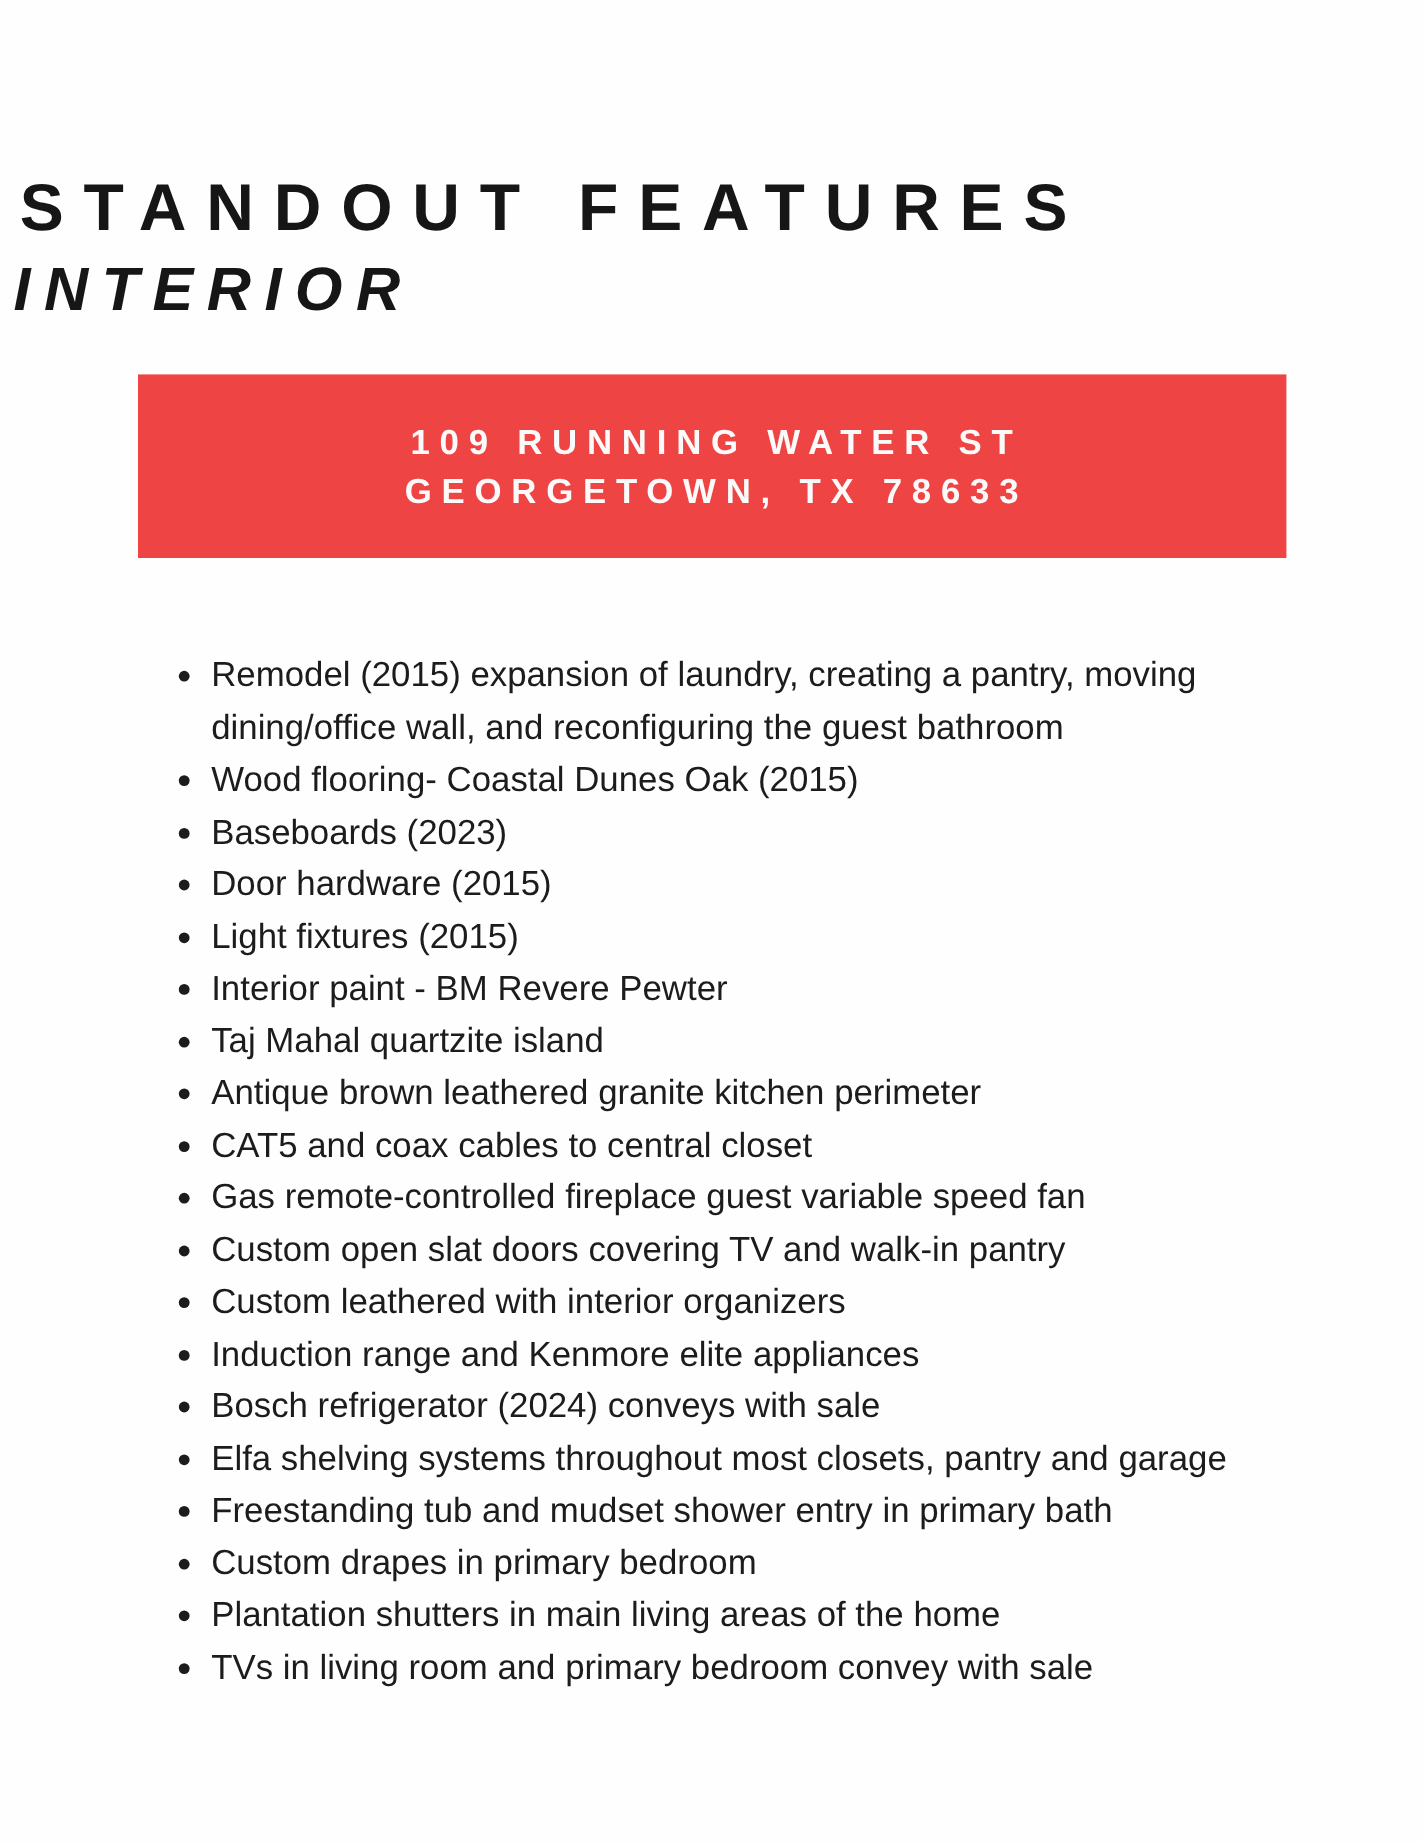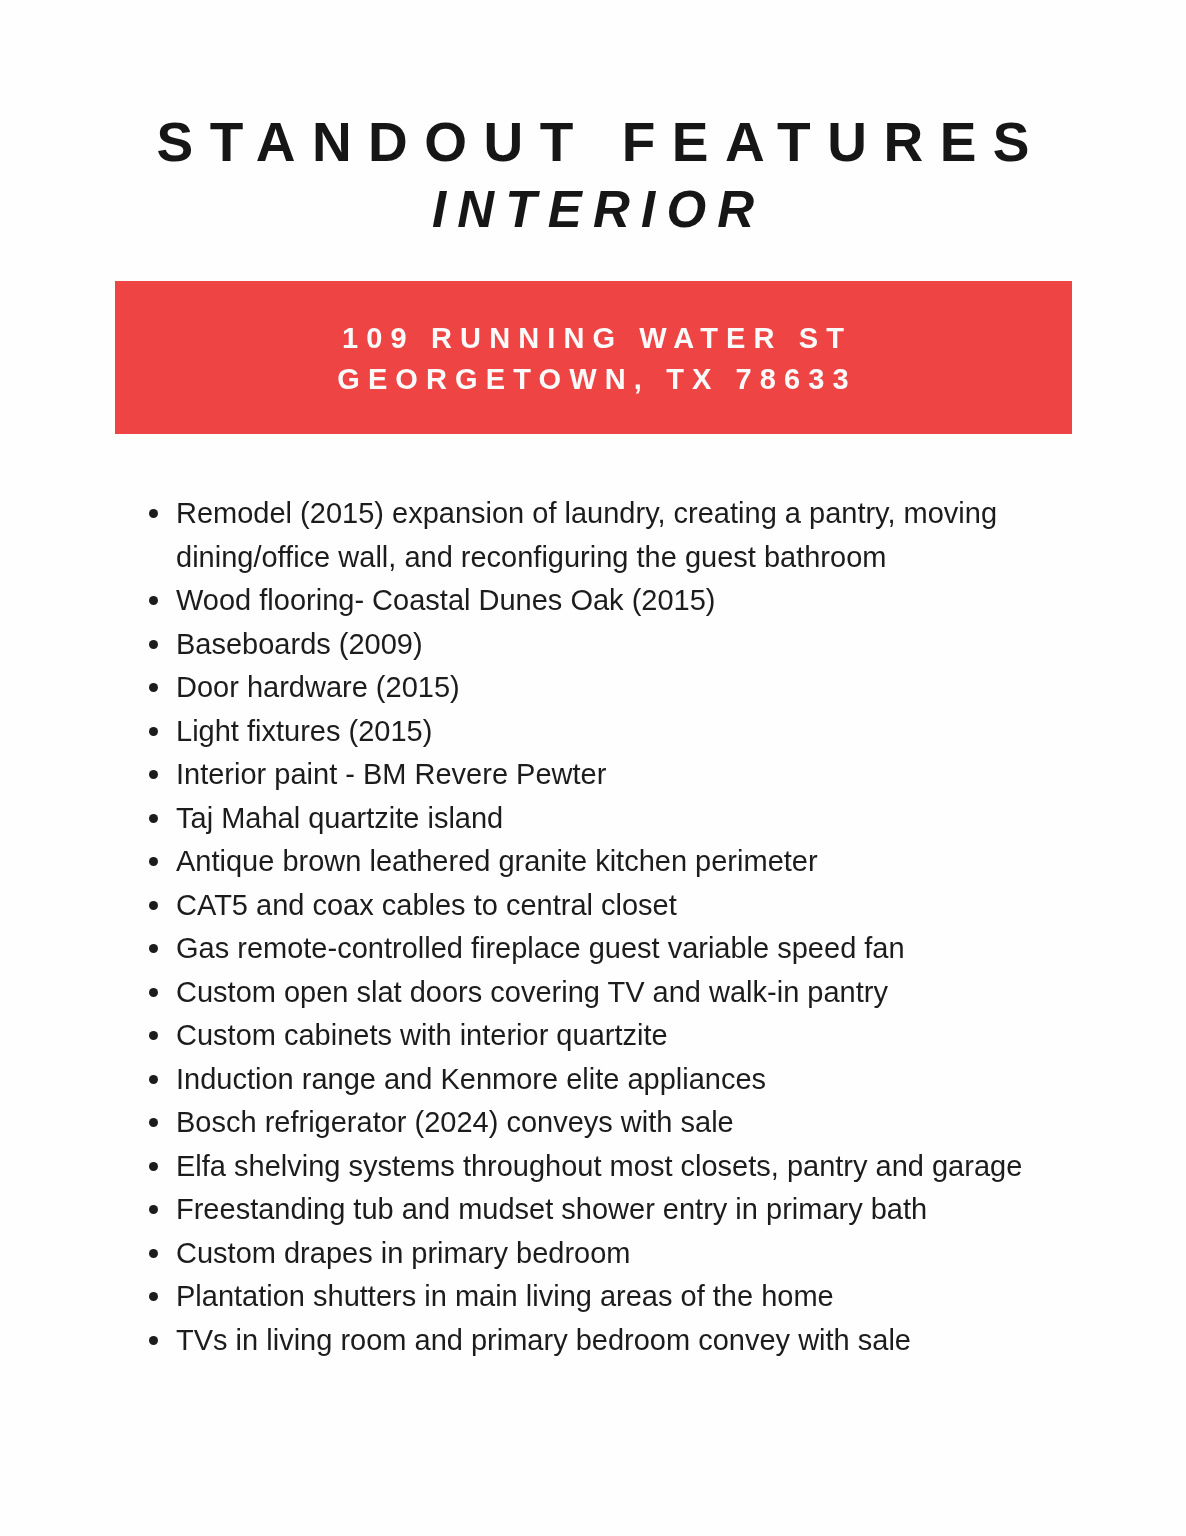--- a/index.html
+++ b/index.html
@@ -9,21 +9,21 @@
     width: 1186px;
     height: 1536px;
     margin: 0 auto;
     background: #fefefe;
     font-family: "Liberation Sans", sans-serif;
     color: #1e1e1e;
     overflow: hidden;
   }
   .header {
     padding-top: 112px;
-    text-align: center;
+    margin-top: 31px;
   }
   .title {
     font-size: 55px;
     font-weight: 700;
     letter-spacing: 0.30em;
     color: #161616;
     text-indent: 0.30em; 
     line-height: 1.1;
   }
   .subtitle {
@@ -46,21 +46,21 @@
   }
   .banner-line {
     font-size: 29px;
     font-weight: 700;
     letter-spacing: 0.28em;
     text-indent: 0.28em;
     line-height: 41px;
   }
   .features {
     list-style: none;
-    margin: 58px 0 0 176px;
+    margin: 77px 0 0 176px;
     max-width: 852px;
     font-size: 29px;
     line-height: 43.5px;
     color: #1c1c1c;
   }
   .features li {
     position: relative;
   }
   .features li::before {
     content: "";
@@ -84,30 +84,30 @@
   </div>
 
   <div class="banner">
     <div class="banner-line">109 RUNNING WATER ST</div>
     <div class="banner-line">GEORGETOWN, TX 78633</div>
   </div>
 
   <ul class="features" id="features-list">
       <li><span>Remodel (2015) expansion of laundry, creating a pantry, moving dining/office wall, and reconfiguring the guest bathroom</span></li>
       <li><span>Wood flooring- Coastal Dunes Oak (2015)</span></li>
-      <li><span>Baseboards (2009)</span></li>
+      <li><span>Baseboards (2023)</span></li>
       <li><span>Door hardware (2015)</span></li>
       <li><span>Light fixtures (2015)</span></li>
       <li><span>Interior paint - BM Revere Pewter</span></li>
       <li><span>Taj Mahal quartzite island</span></li>
       <li><span>Antique brown leathered granite kitchen perimeter</span></li>
       <li><span>CAT5 and coax cables to central closet</span></li>
       <li><span>Gas remote-controlled fireplace guest variable speed fan</span></li>
       <li><span>Custom open slat doors covering TV and walk-in pantry</span></li>
-      <li><span>Custom cabinets with interior quartzite</span></li>
+      <li><span>Custom leathered with interior organizers</span></li>
       <li><span>Induction range and Kenmore elite appliances</span></li>
       <li><span>Bosch refrigerator (2024) conveys with sale</span></li>
       <li><span>Elfa shelving systems throughout most closets, pantry and garage</span></li>
       <li><span>Freestanding tub and mudset shower entry in primary bath</span></li>
       <li><span>Custom drapes in primary bedroom</span></li>
       <li><span>Plantation shutters in main living areas of the home</span></li>
       <li><span>TVs in living room and primary bedroom convey with sale</span></li>
     </ul>
 
 </div>

